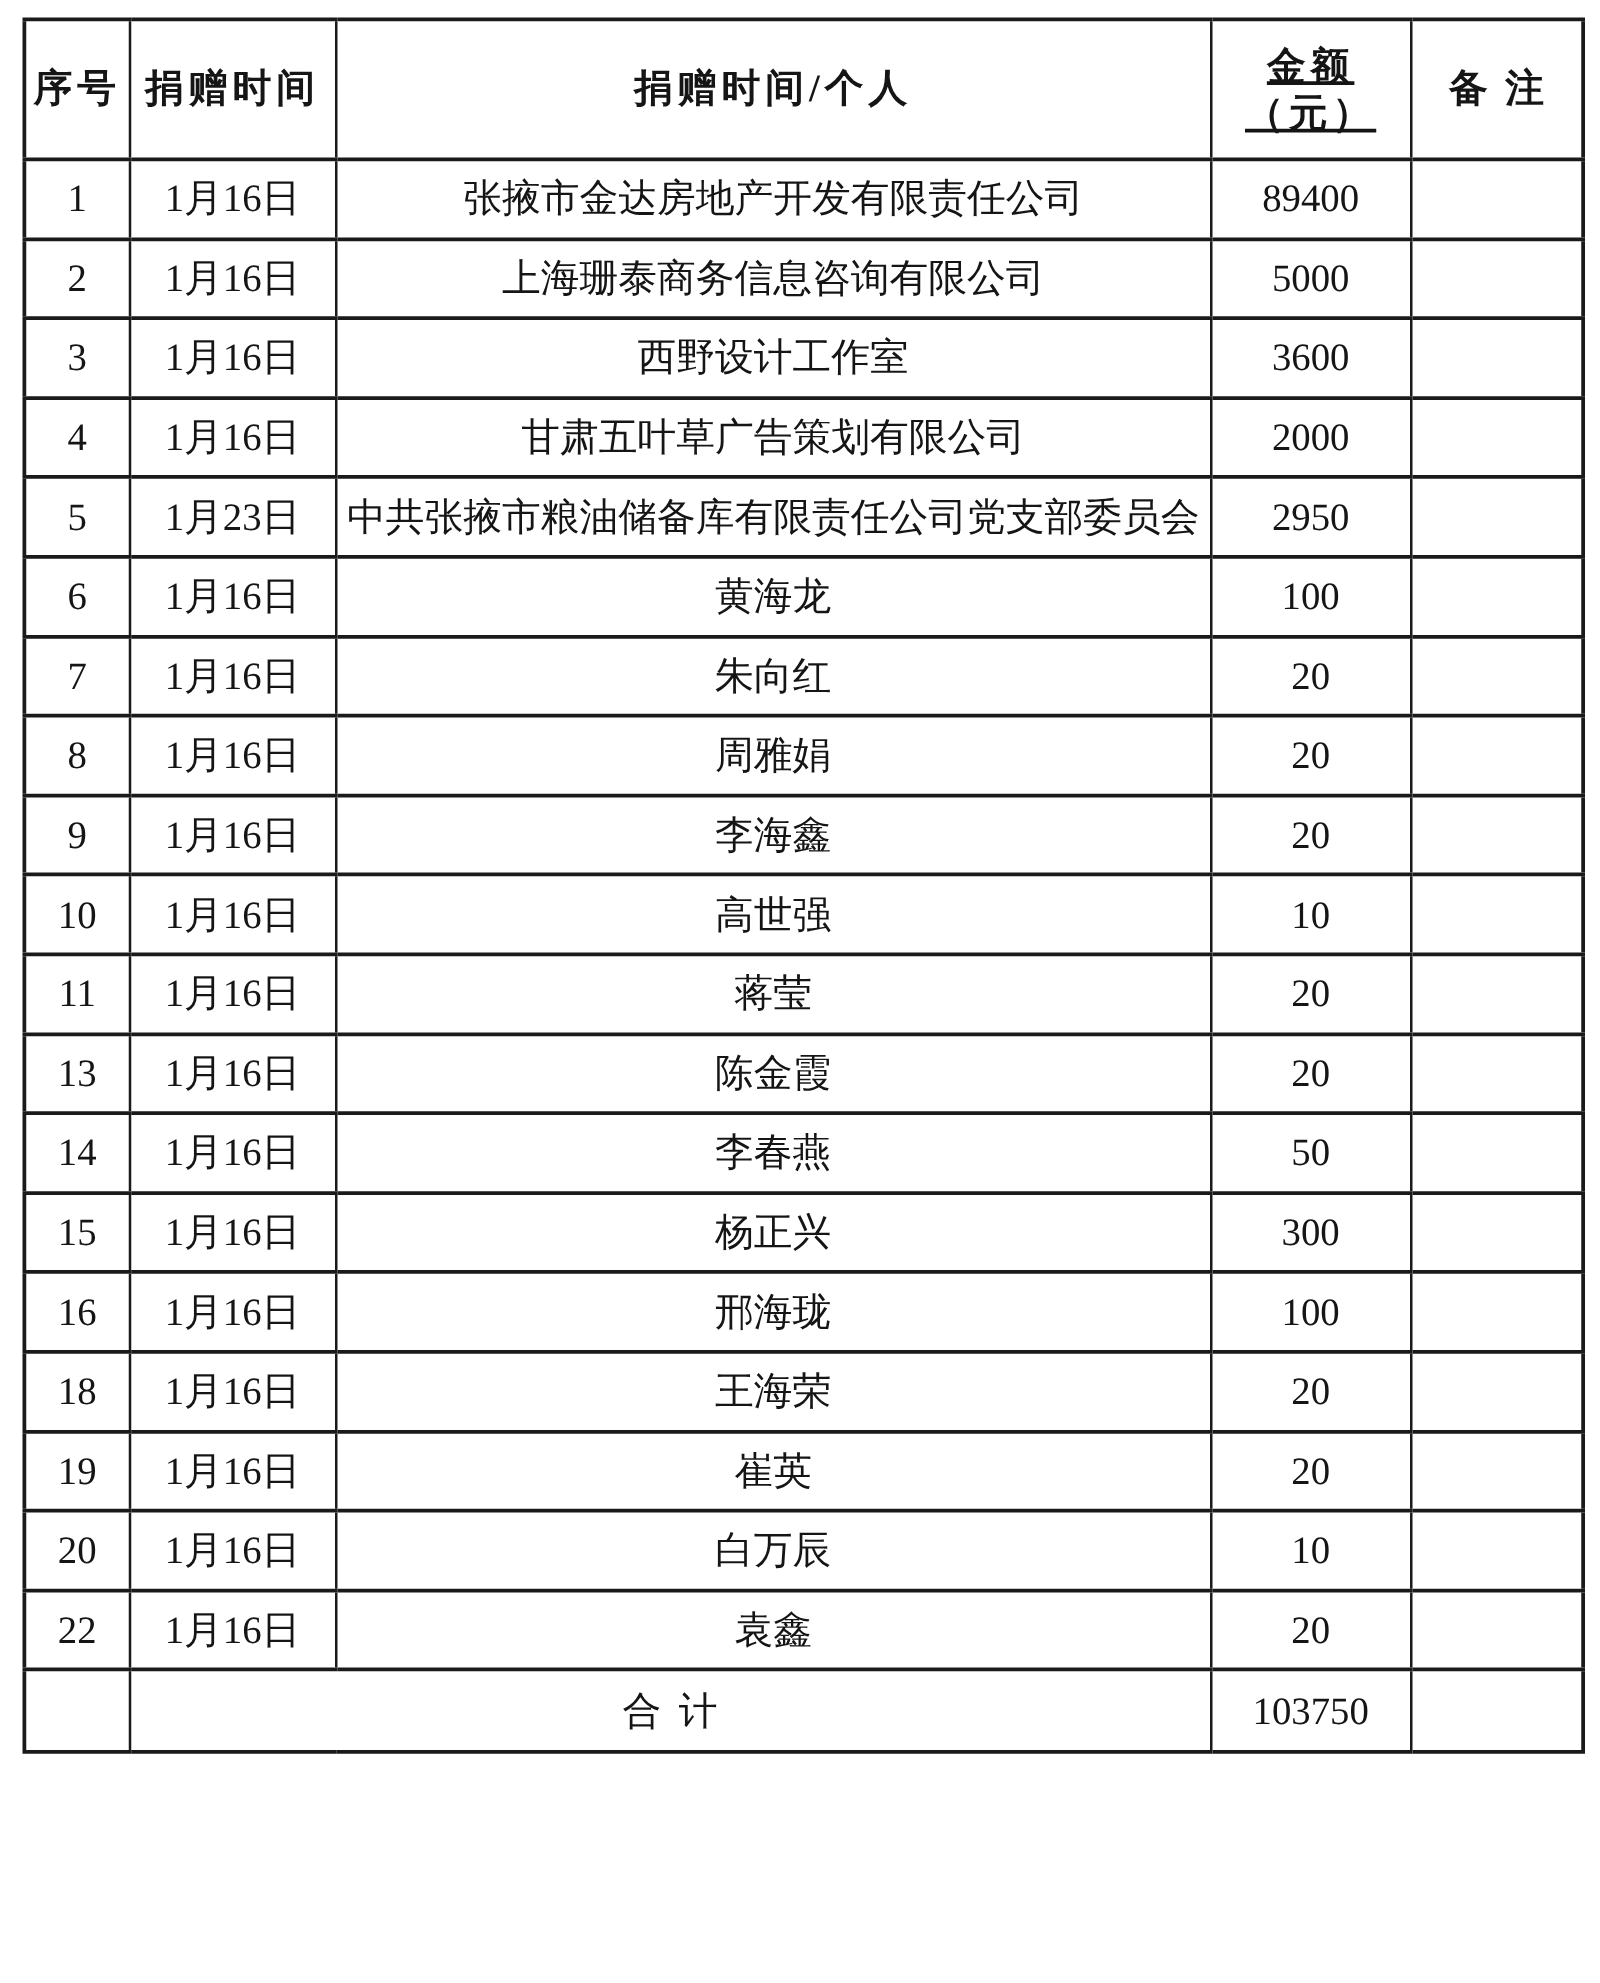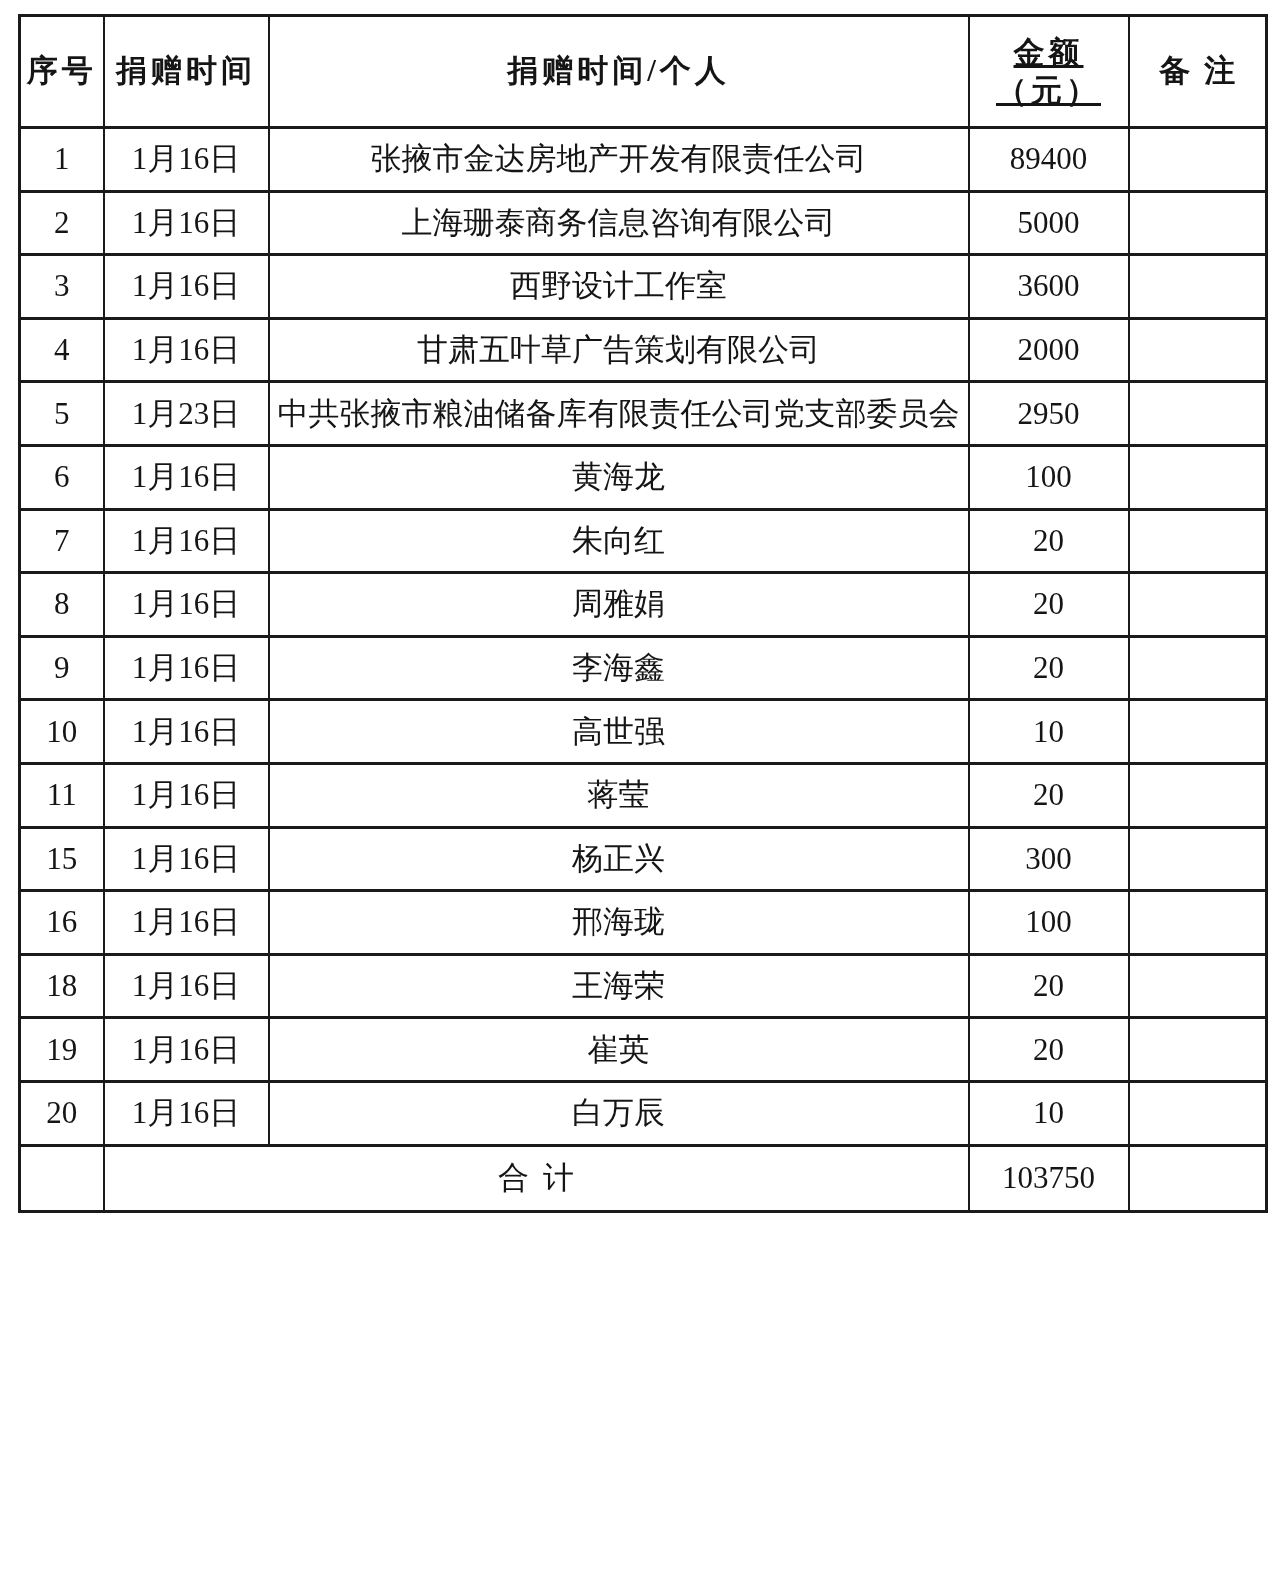--- a/index.html
+++ b/index.html
@@ -161,21 +161,35 @@
 
   <tr>
     <td>11</td>
     <td>1月16日</td>
     <td class="cell-donor">蒋莹</td>
     <td>20</td>
     <td></td>
   </tr>
 
 
-
+  <tr>
+    <td>13</td>
+    <td>1月16日</td>
+    <td class="cell-donor">陈金霞</td>
+    <td>20</td>
+    <td></td>
+  </tr>
+
+  <tr>
+    <td>14</td>
+    <td>1月16日</td>
+    <td class="cell-donor">李春燕</td>
+    <td>50</td>
+    <td></td>
+  </tr>
 
   <tr>
     <td>15</td>
     <td>1月16日</td>
     <td class="cell-donor">杨正兴</td>
     <td>300</td>
     <td></td>
   </tr>
 
   <tr>
@@ -205,20 +219,27 @@
 
   <tr>
     <td>20</td>
     <td>1月16日</td>
     <td class="cell-donor">白万辰</td>
     <td>10</td>
     <td></td>
   </tr>
 
 
+  <tr>
+    <td>22</td>
+    <td>1月16日</td>
+    <td class="cell-donor">袁鑫</td>
+    <td>20</td>
+    <td></td>
+  </tr>
 </tbody>
     <tfoot>
       <tr>
         <td></td>
         <td colspan="2" class="sp-wide">合计</td>
         <td>103750</td>
         <td></td>
       </tr>
     </tfoot>
   </table>

